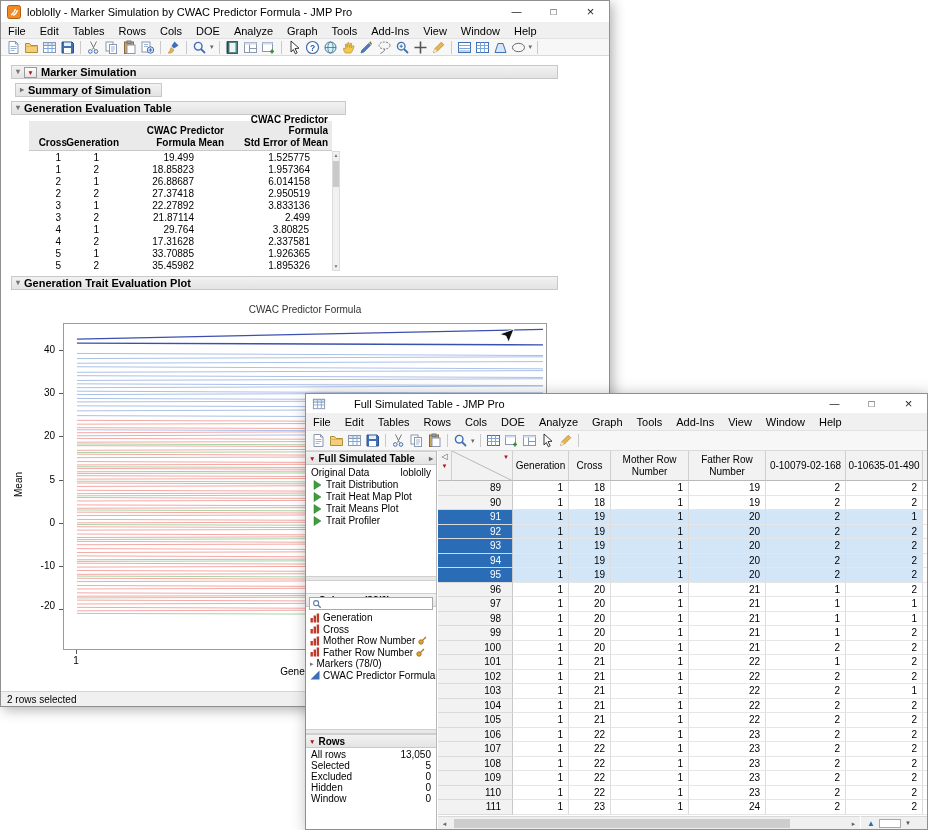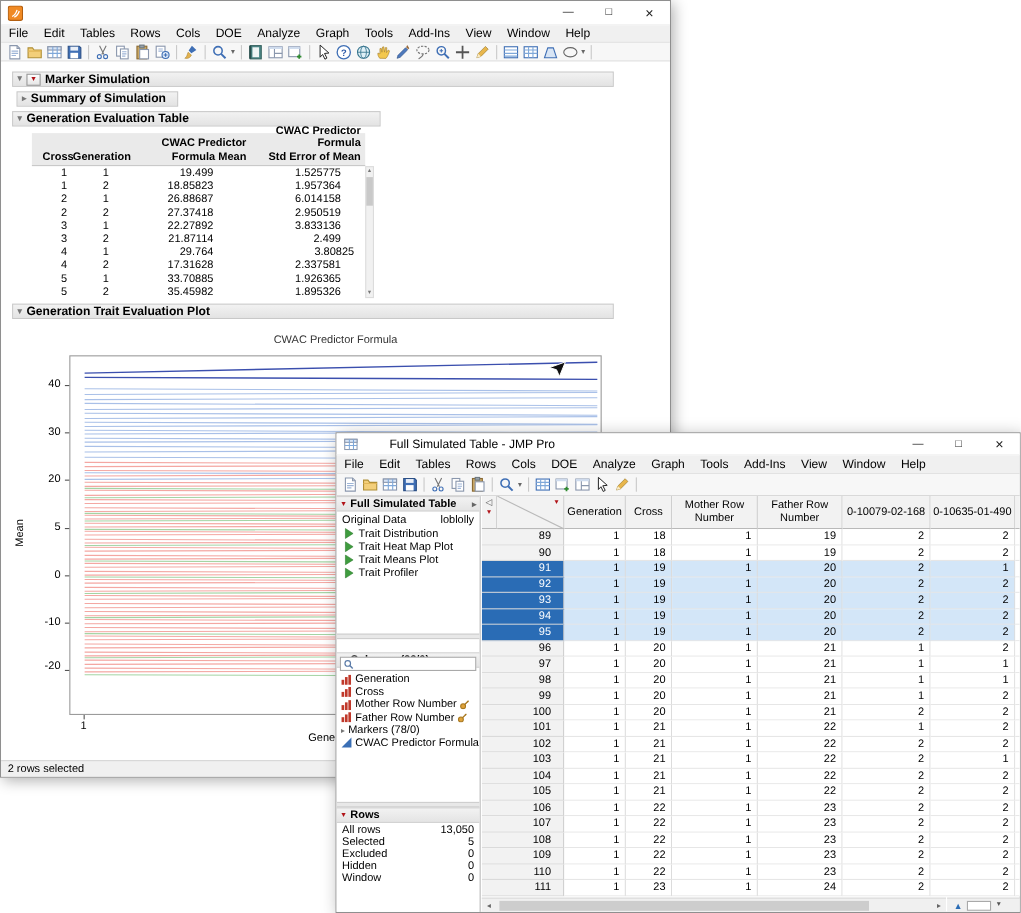--- a/index.html
+++ b/index.html
@@ -77,21 +77,21 @@
   .side { position:absolute; left:0; top:57px; width:131px; bottom:0; background:#fff;
     border-right:1px solid #b9b9b9; overflow:hidden; }
   .phead { position:absolute; left:0; right:0; height:14px; background:linear-gradient(#f2f2f2,#e4e4e4);
     border-top:1px solid #cfcfcf; border-bottom:1px solid #c9c9c9; display:flex; align-items:center;
     gap:3px; padding:0 3px; font-size:10px; font-weight:bold; }
   .ptri { color:#b01217; font-size:6.5px; }
   .pcollapse { margin-left:auto; color:#666; font-size:8px; }
   .kv { position:absolute; left:0; right:0; height:12px; display:flex; justify-content:space-between;
     align-items:center; padding:0 5px; font-size:10px; }
   #action-items { position:absolute; left:0; right:0; top:28px; }
-  .action { height:12px; display:flex; align-items:center; gap:4px; padding-left:7px; font-size:10px; }
+  .action { height:12px; display:flex; gap:4px; padding-left:7px; font-size:10px; }
   .gicon { display:flex; align-items:center; }
   .splitter { position:absolute; left:0; right:0; height:5px; background:#e8e8e8;
     border-top:1px solid #cfcfcf; border-bottom:1px solid #cfcfcf; }
   .searchbox { position:absolute; left:3px; right:3px; height:13px; border:1px solid #a9a9a9;
     background:#fff; display:flex; align-items:center; padding-left:2px; }
   #col-items { position:absolute; left:0; right:0; top:161px; }
   .colitem { height:11.5px; display:flex; align-items:center; gap:3px; padding-left:4px; font-size:10px; white-space:nowrap; }
   .cicon { display:flex; align-items:center; }
   .disc-sm { color:#777; font-size:7px; }
   #row-stats { position:absolute; left:0; right:0; top:298px; }
@@ -140,20 +140,21 @@
 <div id="canvas">
 
   <section class="window" id="main-win">
     <header class="titlebar">
       <span class="app-icon">
         <svg width="14" height="14" viewBox="0 0 14 14">
             <rect x="0.5" y="0.5" width="13" height="13" rx="2" fill="#f08a24" stroke="#b35f10"></rect>
             <path d="M4 10c2-1 4-4 4.5-6M6 10.5c2-.8 3.8-3 4.5-5.5" stroke="#fff" stroke-width="1.2" fill="none"></path>
           </svg>
       </span>
+      <span class="title-text">loblolly - Marker Simulation by CWAC Predictor Formula - JMP Pro</span>
       <span class="win-controls">
         <span class="win-btn">—</span>
         <span class="win-btn">□</span>
         <span class="win-btn close">×</span>
       </span>
     </header>
     <nav class="menubar" id="main-menubar">
         <span class="menu-item">File</span>
         <span class="menu-item">Edit</span>
         <span class="menu-item">Tables</span>
@@ -402,21 +403,21 @@
             <div class="etr">
               <div class="etc" style="width: 42px; padding-right: 10px;">3</div>
               <div class="etc" style="width: 52px; padding-right: 24px;">2</div>
               <div class="etc" style="width: 105px; padding-right: 34px;">21.87114</div>
               <div class="etc" style="width: 104px; padding-right: 22px;">2.499</div>
             </div>
             <div class="etr">
               <div class="etc" style="width: 42px; padding-right: 10px;">4</div>
               <div class="etc" style="width: 52px; padding-right: 24px;">1</div>
               <div class="etc" style="width: 105px; padding-right: 34px;">29.764</div>
-              <div class="etc" style="width: 104px; padding-right: 10px; text-align: right;">3.80825</div>
+              <div class="etc" style="width: 104px; padding-right: 23px; text-align: right;">3.80825</div>
             </div>
             <div class="etr">
               <div class="etc" style="width: 42px; padding-right: 10px;">4</div>
               <div class="etc" style="width: 52px; padding-right: 24px;">2</div>
               <div class="etc" style="width: 105px; padding-right: 34px;">17.31628</div>
               <div class="etc" style="width: 104px; padding-right: 22px;">2.337581</div>
             </div>
             <div class="etr">
               <div class="etc" style="width: 42px; padding-right: 10px;">5</div>
               <div class="etc" style="width: 52px; padding-right: 24px;">1</div>

